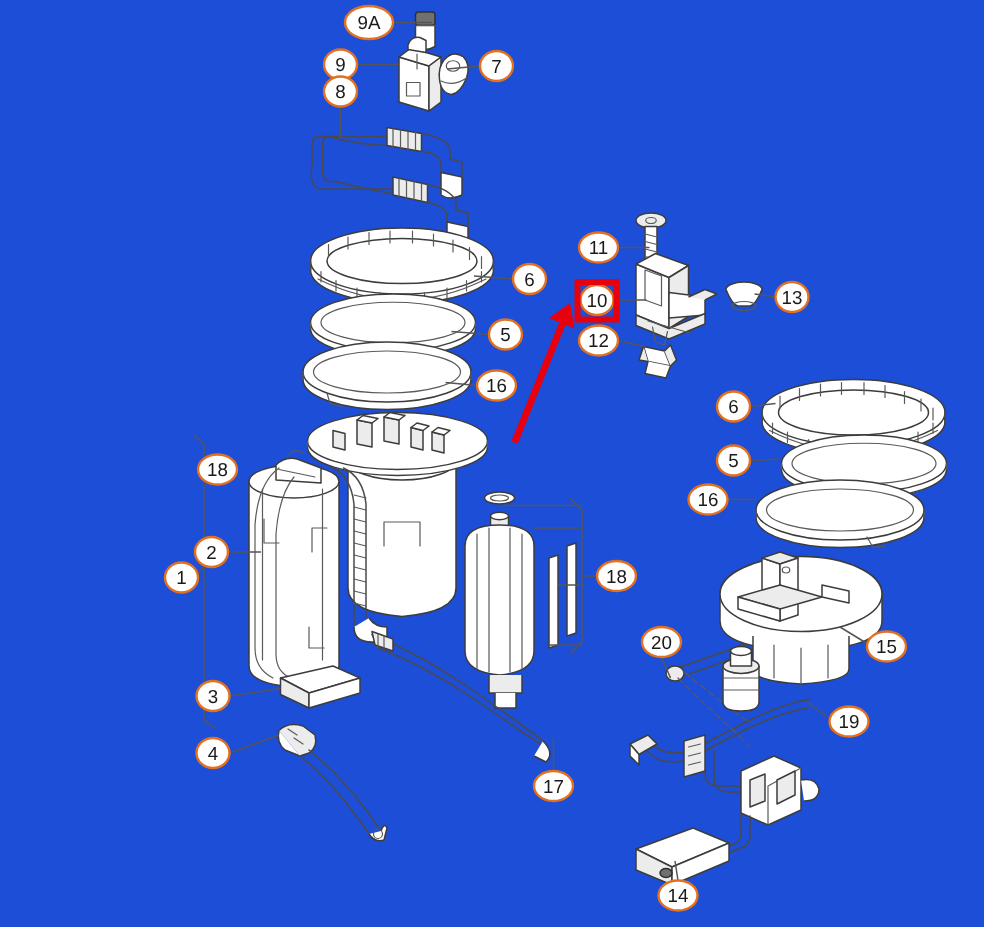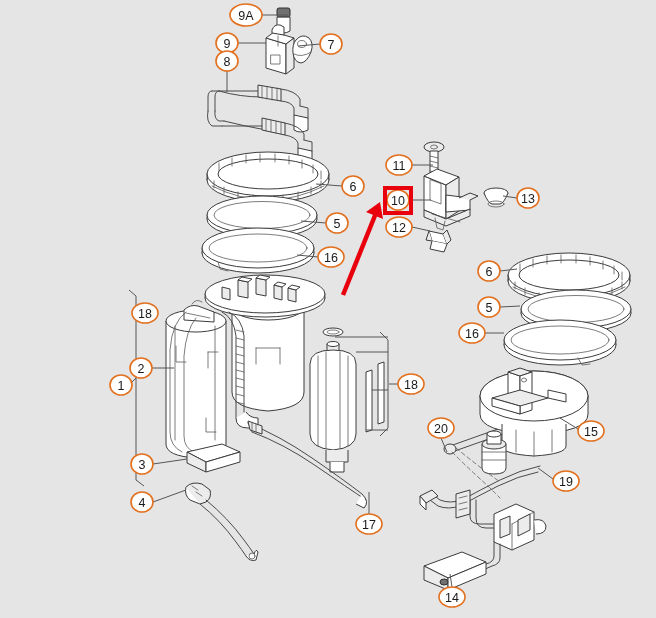--- a/index.html
+++ b/index.html
@@ -8,21 +8,21 @@
     padding: 0;
     background: #ffffff;
   }
   body {
     font-family: "Liberation Sans", sans-serif;
   }
   #diagram-root {
     position: relative;
     width: 656px;
     height: 618px;
-    background: #e5e5e5;
+    background: #1d4ed8;
     overflow: hidden;
   }
   #diagram-svg {
     position: absolute;
     left: 0;
     top: 0;
     width: 656px;
     height: 618px;
   }
   .part-line {

